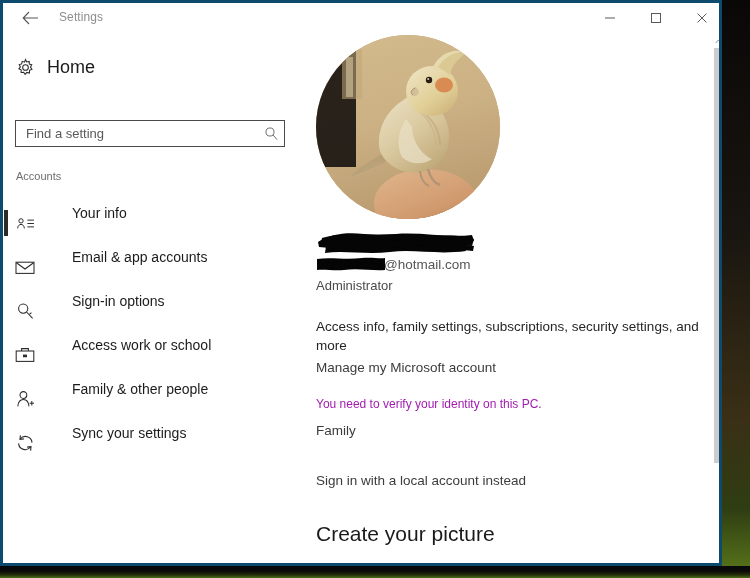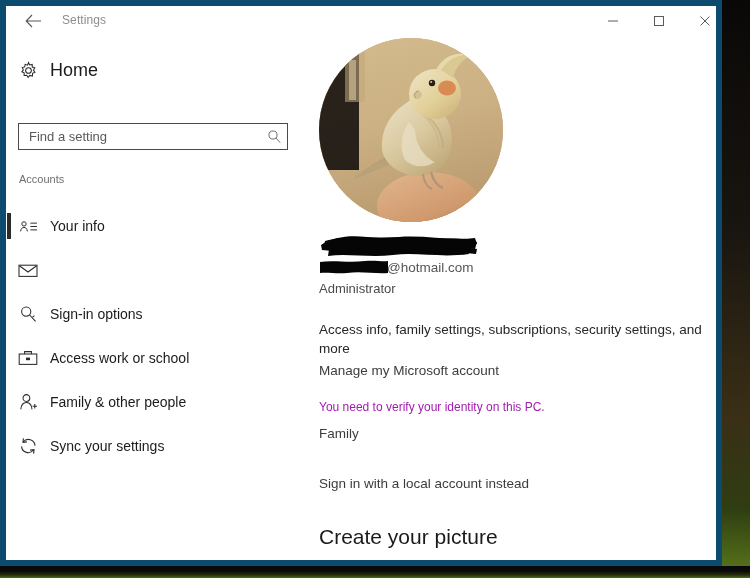--- a/index.html
+++ b/index.html
@@ -35,21 +35,21 @@
     background: linear-gradient(180deg,#08070a 0%,#0c0b0a 45%,#253009 75%,#4f6c18 100%);
   }
 
   
   .window {
     position: absolute;
     left: 0; top: 0;
     width: 722px;
     height: 566px;
     background: #ffffff;
-    border: 6px solid #0c4a6e;
+    border: 3px solid #0c4a6e;
     box-sizing: border-box;
     overflow: hidden;
   }
 
   
   .titlebar {
     position: absolute;
     left: 0; top: 0;
     width: 722px;
     height: 29px;
@@ -140,22 +140,22 @@
 
   .navlist {
     position: absolute;
     left: 0; top: 173px;
     width: 298px;
   }
   .navitem {
     position: relative;
     height: 36px;
     display: flex;
-    align-items: center;
     margin-bottom: 8px;
+    gap: 25px;
   }
   .navitem .sel {
     position: absolute;
     left: 1px; top: 5px;
     width: 4px; height: 26px;
     background: #2b2b2b;
     display: none;
   }
   .navitem.selected .sel { display: block; }
   .navitem .ic {
@@ -368,20 +368,21 @@
       <div class="navitem">
 
         <span class="ic">
           <svg width="20" height="15" viewBox="0 0 20 15">
             <g fill="none" stroke="#2b2b2b" stroke-width="1.05">
               <rect x="1" y="2.2" width="18" height="11.2"></rect>
               <path d="M1.4 2.8 L10 9 L18.6 2.8"></path>
             </g>
           </svg>
         </span>
+        <span class="lbl">Email &amp; app accounts</span>
       </div>
 
       <div class="navitem">
 
         <span class="ic">
           <svg width="19" height="18" viewBox="0 0 19 18">
             <g fill="none" stroke="#2b2b2b" stroke-width="1.05">
               <circle cx="7.2" cy="6.6" r="4.6"></circle>
               <path d="M10.6 10 L16.6 16.4 M13.6 12.2 L15.4 10.6"></path>
             </g>

